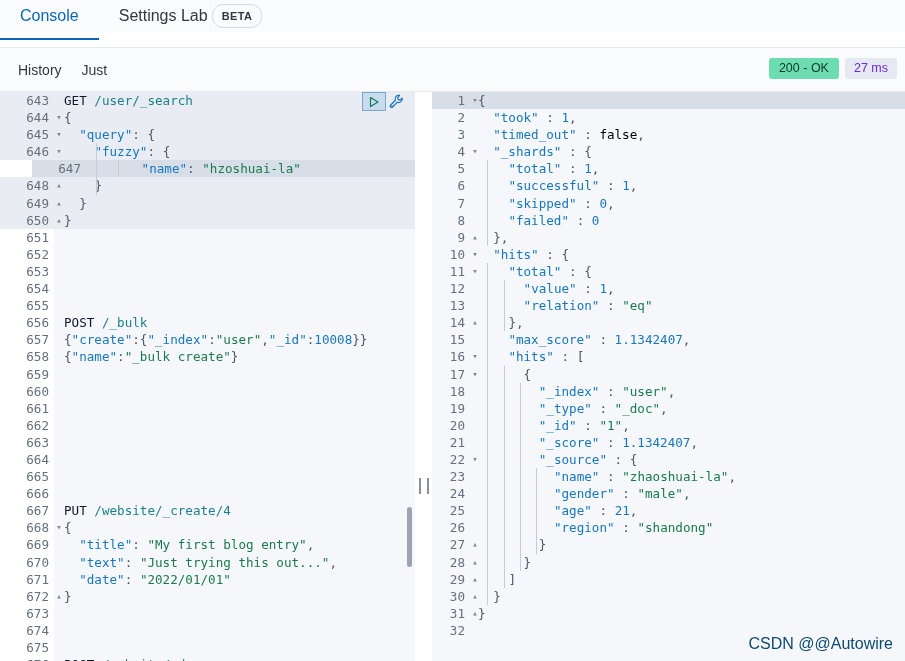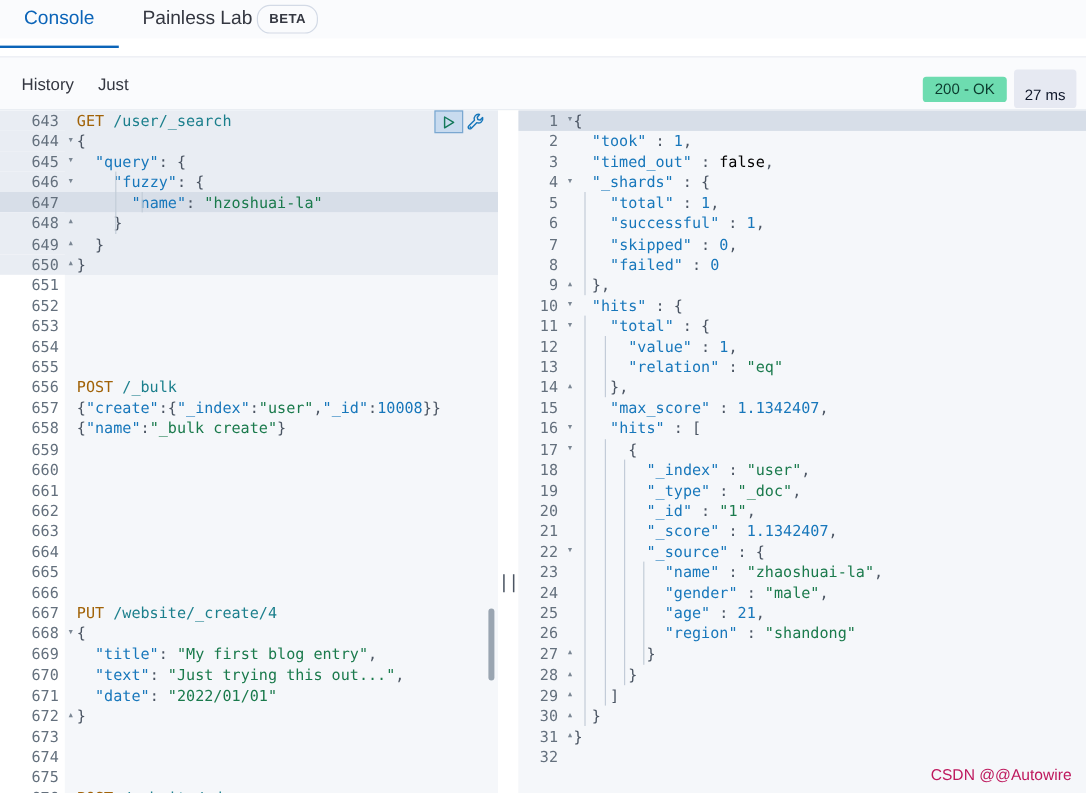--- a/index.html
+++ b/index.html
@@ -54,40 +54,40 @@
   .subitem.hovered{text-decoration:underline;}
 
   .status-wrap{
     position:absolute;right:8px;top:58px;display:flex;align-items:center;gap:6px;
   }
   .status-badge{
     background:#6ddcb0;color:#0b3b2e;font-size:12.5px;
     padding:3px 10px 4px;border-radius:3px;line-height:14px;
   }
   .status-time{
-    background:#e6e9f2;color:#0f172a;font-size:12.5px;
-    padding:14px 9px 4px;border-radius:3px;line-height:14px;
+    background:#e6e9f2;color:#6d28d9;font-size:12.5px;
+    padding:3px 9px 4px;border-radius:3px;line-height:14px;
   }
 
   
   .panes{position:absolute;left:0;top:92px;width:905px;height:599px;}
 
   .pane{position:absolute;top:0;bottom:0;overflow:hidden;}
   .pane-left{left:0;width:415px;background:#f5f7fa;}
   .pane-right{left:432px;width:473px;background:#f5f7fa;}
 
   .code{
     font-family:"DejaVu Sans Mono","Liberation Mono",monospace;
     font-size:12.6px;line-height:17.1px;white-space:pre;
   }
   .rows{position:absolute;left:0;top:0;right:0;}
   .row{position:relative;height:17.1px;display:flex;}
   .row.active-line{background:#d7dee8;}
   .row.in-block{background:#e9edf3;}
-  .row.active-line.in-block{background:#d7dee8;}
+  .row.active-line.in-block{background:#d7dee8;margin-left:32px;}
 
   .gutter{
     width:54px;min-width:54px;box-sizing:border-box;
     text-align:right;padding-right:5px;color:#64707d;background:transparent;
     position:relative;
   }
   .pane-right .gutter{width:38px;min-width:38px;}
   .fold{
     position:absolute;right:-10px;top:0;width:10px;text-align:center;
     color:#7b8794;font-size:9px;line-height:17.1px;
@@ -105,21 +105,21 @@
     position:absolute;left:0;top:137px;width:415px;bottom:0;background:#f5f7fa;
   }
   .left-gutter-white{
     position:absolute;left:0;top:0;width:54px;bottom:0;background:#ffffff;
   }
 
   .right-bg{position:absolute;left:0;top:0;right:0;bottom:0;background:#f5f7fa;}
   .right-line1{position:absolute;left:0;top:0;right:0;height:17px;background:#dde3ec;}
 
   
-  .t-method{color:#a16207;}
+  .t-method{color:#0f172a;}
   .t-url{color:#1b7f8c;}
   .t-key{color:#1777bb;}
   .t-str{color:#1a7a4c;}
   .t-num{color:#1777bb;}
   .t-bool{color:#000000;}
   .t-punct{color:#4b5563;}
 
   
   .iguide{position:absolute;top:0;bottom:0;width:1px;background:#c3ccd8;}
 
@@ -142,35 +142,35 @@
   .splitter{
     position:absolute;left:415px;top:0;width:17px;bottom:0;background:#ffffff;cursor:col-resize;
   }
   .splitter-grip{
     position:absolute;left:50%;transform:translateX(-50%);top:388px;
     font-size:15px;color:#4b5563;letter-spacing:-1px;line-height:10px;
     font-family:"DejaVu Sans Mono",monospace;
   }
 
   .watermark{
-    position:absolute;right:12px;bottom:8px;color:#be185d;font-size:13px;
+    position:absolute;right:12px;bottom:8px;color:#0c4a6e;font-size:16px;
     user-select:none;
   }
 </style>
 </head>
 <body>
 
 <div id="app">
 
   <div class="tabbar">
     <div class="tab active">
       <span>Console</span>
     </div>
     <div class="tab">
-      <span>Painless Lab</span>
+      <span>Settings Lab</span>
       <span class="beta-badge">BETA</span>
     </div>
   </div>
   <div class="tabbar-underline"></div>
 
   <div class="subbar">
     <div class="subitem first">
       <span>History</span>
     </div>
     <div class="subitem">

